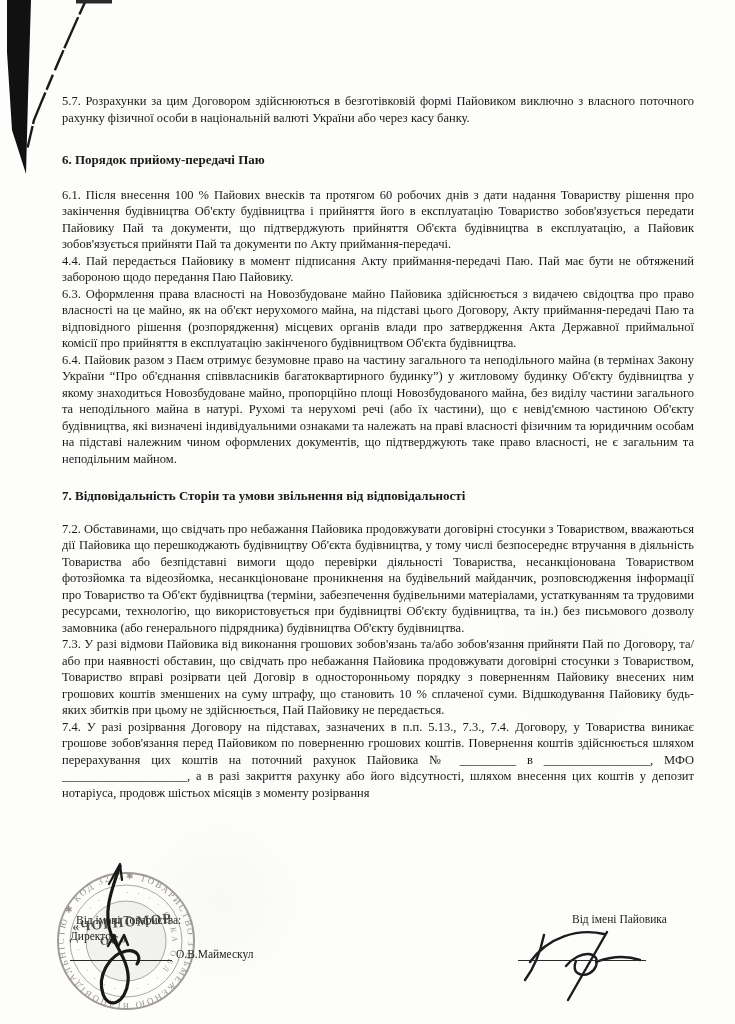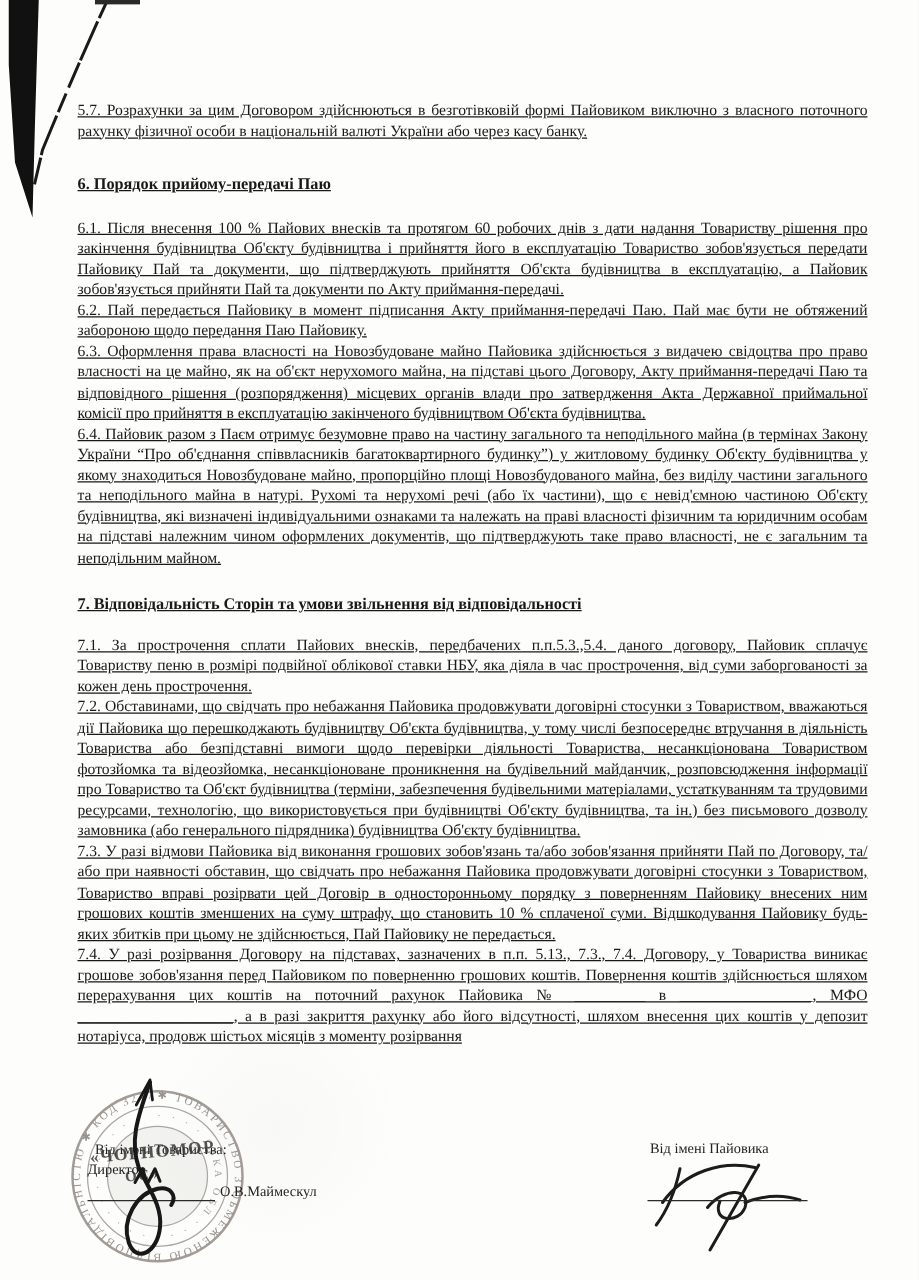--- a/index.html
+++ b/index.html
@@ -13,26 +13,25 @@
     width:735px;height:1024px;
     background:
       radial-gradient(circle at 78% 64%, rgba(0,0,0,0.02), rgba(0,0,0,0) 12%),
       radial-gradient(circle at 30% 88%, rgba(0,0,0,0.02), rgba(0,0,0,0) 10%),
       #fdfdfb;
     overflow:hidden;
     color:#191919;
   }
   .content{
     position:absolute;
-    left:62px; top:4px; width:632px;
+    left:62px; top:17px; width:632px;
     padding-top:76px;
     font-size:12.5px;
     line-height:16.5px;
     text-align:justify;
-    text-decoration:underline;
   }
   .clause{margin:0;}
   .sec-heading{
     font-size:13px;
     font-weight:bold;
     margin:26px 0 18px 0;
   }
   .sec-heading.h7{margin:21px 0 16px 0;}
   
   .artifact{position:absolute;left:0;top:0;}
@@ -70,27 +69,26 @@
     <path d="M86,0 C72,30 52,76 34,120 L27,150" stroke="#1a1a1a" stroke-width="2.4" fill="none" stroke-dasharray="16 3 34 2 22 5"></path>
     <rect x="76" y="0" width="36" height="3.5" fill="#2a2a2a"></rect>
   </svg>
 
   <div class="content">
     <p class="clause">5.7. Розрахунки за цим Договором здійснюються в безготівковій формі Пайовиком виключно з власного поточного рахунку фізичної особи в національній валюті України або через касу банку.</p>
 
     <h2 class="sec-heading">6. Порядок прийому-передачі Паю</h2>
 
     <p class="clause">6.1. Після внесення 100 % Пайових внесків та протягом 60 робочих днів з дати надання Товариству рішення про закінчення будівництва Об'єкту будівництва і прийняття його в експлуатацію Товариство зобов'язується передати Пайовику Пай та документи, що підтверджують прийняття Об'єкта будівництва в експлуатацію, а Пайовик зобов'язується прийняти Пай та документи по Акту приймання-передачі.</p>
-    <p class="clause">6.2. Пай передається Пайовику в момент підписання Акту приймання-передачі Паю. Пай має бути не обтяжений забороною щодо передання Паю Пайовику.</p>
+    <p class="clause">4.4. Пай передається Пайовику в момент підписання Акту приймання-передачі Паю. Пай має бути не обтяжений забороною щодо передання Паю Пайовику.</p>
     <p class="clause">6.3. Оформлення права власності на Новозбудоване майно Пайовика здійснюється з видачею свідоцтва про право власності на це майно, як на об'єкт нерухомого майна, на підставі цього Договору, Акту приймання-передачі Паю та відповідного рішення (розпорядження) місцевих органів влади про затвердження Акта Державної приймальної комісії про прийняття в експлуатацію закінченого будівництвом Об'єкта будівництва.</p>
     <p class="clause">6.4. Пайовик разом з Паєм отримує безумовне право на частину загального та неподільного майна (в термінах Закону України “Про об'єднання співвласників багатоквартирного будинку”) у житловому будинку Об'єкту будівництва у якому знаходиться Новозбудоване майно, пропорційно площі Новозбудованого майна, без виділу частини загального та неподільного майна в натурі. Рухомі та нерухомі речі (або їх частини), що є невід'ємною частиною Об'єкту будівництва, які визначені індивідуальними ознаками та належать на праві власності фізичним та юридичним особам на підставі належним чином оформлених документів, що підтверджують таке право власності, не є загальним та неподільним майном.</p>
 
     <h2 class="sec-heading h7">7. Відповідальність Сторін та умови звільнення від відповідальності</h2>
 
-    <p class="clause">7.1. За прострочення сплати Пайових внесків, передбачених п.п.5.3.,5.4. даного договору, Пайовик сплачує Товариству пеню в розмірі подвійної облікової ставки НБУ, яка діяла в час прострочення, від суми заборгованості за кожен день прострочення.</p>
     <p class="clause">7.2. Обставинами, що свідчать про небажання Пайовика продовжувати договірні стосунки з Товариством, вважаються дії Пайовика що перешкоджають будівництву Об'єкта будівництва, у тому числі безпосереднє втручання в діяльність Товариства або безпідставні вимоги щодо перевірки діяльності Товариства, несанкціонована Товариством фотозйомка та відеозйомка, несанкціоноване проникнення на будівельний майданчик, розповсюдження інформації про Товариство та Об'єкт будівництва (терміни, забезпечення будівельними матеріалами, устаткуванням та трудовими ресурсами, технологію, що використовується при будівництві Об'єкту будівництва, та ін.) без письмового дозволу замовника (або генерального підрядника) будівництва Об'єкту будівництва.</p>
     <p class="clause">7.3. У разі відмови Пайовика від виконання грошових зобов'язань та/або зобов'язання прийняти Пай по Договору, та/або при наявності обставин, що свідчать про небажання Пайовика продовжувати договірні стосунки з Товариством, Товариство вправі розірвати цей Договір в односторонньому порядку з поверненням Пайовику внесених ним грошових коштів зменшених на суму штрафу, що становить 10 % сплаченої суми. Відшкодування Пайовику будь-яких збитків при цьому не здійснюється, Пай Пайовику не передається.</p>
     <p class="clause">7.4. У разі розірвання Договору на підставах, зазначених в п.п. 5.13., 7.3., 7.4. Договору, у Товариства виникає грошове зобов'язання перед Пайовиком по поверненню грошових коштів. Повернення коштів здійснюється шляхом перерахування цих коштів на поточний рахунок Пайовика № _________ в _________________, МФО ____________________, а в разі закриття рахунку або його відсутності, шляхом внесення цих коштів у депозит нотаріуса, продовж шістьох місяців з моменту розірвання</p>
   </div>
 
   <svg class="stamp-svg" width="148" height="152" viewBox="0 0 148 152">
     <defs>
       <path id="rimOuter" d="M74,12 a62,62 0 1 1 -0.01,0"></path>
       <path id="rimInner" d="M74,28 a46,46 0 1 1 -0.01,0"></path>
     </defs>
@@ -114,21 +112,21 @@
   <div class="stamp-center" style="left:100px;top:933px;font-size:12px;">ОС»</div>
 
   <svg class="sign-svg" style="left:78px;top:850px;" width="110" height="168" viewBox="0 0 110 168">
     <g fill="none" stroke="#181818" stroke-linecap="round" stroke-linejoin="round">
       <path d="M42,14 L31,34 M42,14 L44,30" stroke-width="2.2"></path>
       <path d="M42,16 C31,46 26,64 33,84 C40,100 52,114 50,132 C48,152 31,161 25,144 C19,126 31,105 48,101 C58,99 64,106 59,114" stroke-width="3.2"></path>
       <path d="M30,96 l6,-11 l4,12 l6,-12 l4,10" stroke-width="2.4"></path>
     </g>
   </svg>
 
-  <div class="sig-label" style="left:520px;top:913px;">Від імені Пайовика</div>
+  <div class="sig-label" style="left:572px;top:913px;">Від імені Пайовика</div>
   <svg class="sign-svg" style="left:512px;top:920px;" width="150" height="90" viewBox="0 0 150 90">
     <g fill="none" stroke="#1c1c1c" stroke-width="2.4" stroke-linecap="round" stroke-linejoin="round">
       <path d="M18,42 C36,17 66,8 92,14"></path>
       <path d="M32,15 C28,34 22,48 13,60"></path>
       <path d="M54,46 c14,-17 35,-15 30,0 c-5,13 -27,12 -20,-5"></path>
       <path d="M95,12 L56,80"></path>
       <path d="M84,42 C100,36 116,36 128,40"></path>
     </g>
   </svg>
   <div class="sig-line" style="left:518px;top:960px;width:128px;"></div>

